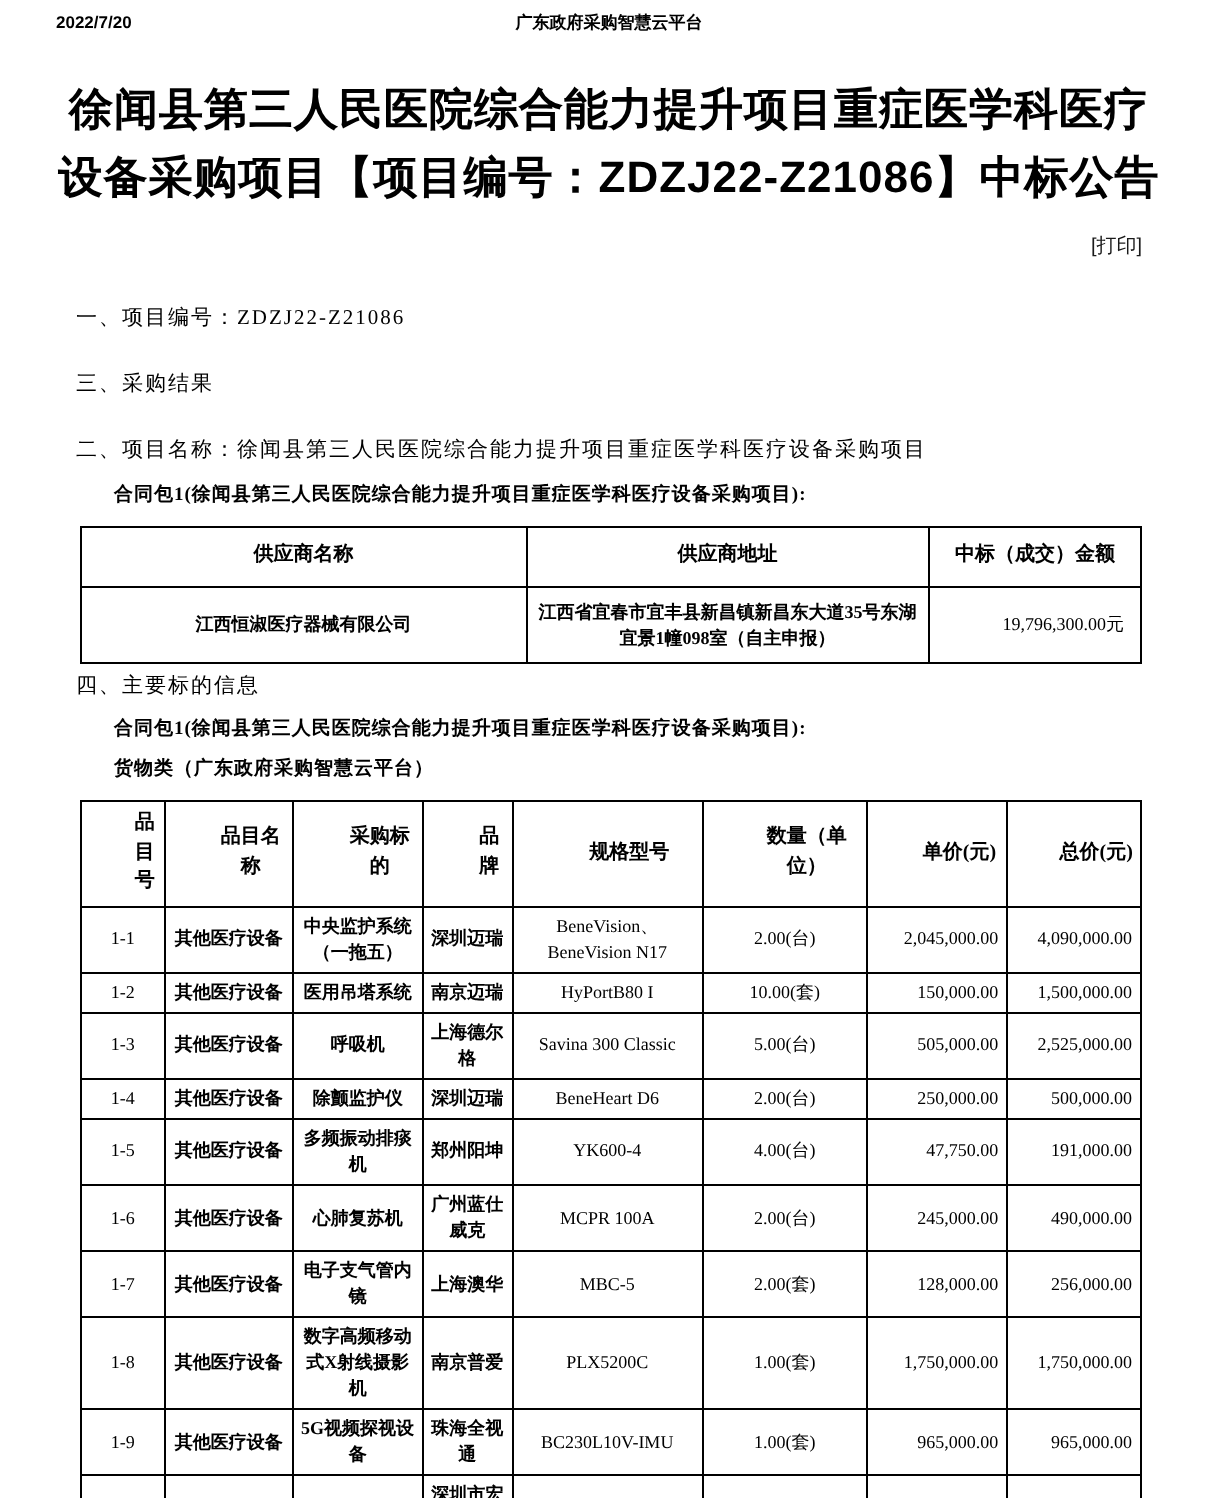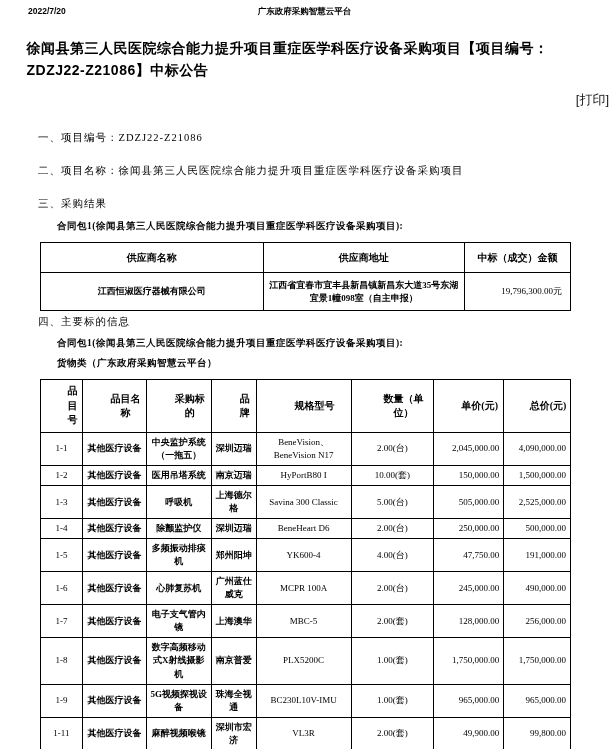--- a/index.html
+++ b/index.html
@@ -25,32 +25,33 @@
     justify-content: flex-end;
   }
   .print-header .date { width: 120px; }
   .print-header .platform { flex: 1; text-align: center; }
   .print-header .spacer { width: 120px; }
 
   
   .doc-title {
     margin: 20px auto 0 auto;
     width: 556px;
-    text-align: left;
+    text-align: center;
     font-family: "Liberation Sans", "DejaVu Sans", sans-serif;
-    font-size: 14px;
+    font-size: 22px;
     font-weight: bold;
     line-height: 1.55;
     letter-spacing: 0.5px;
   }
 
   .print-link-row {
     text-align: right;
+    padding-right: 38px;
     margin-top: 10px;
-    font-size: 13px;
+    font-size: 10px;
     font-family: "Liberation Sans", "DejaVu Sans", sans-serif;
   }
   .print-link { color: #1a1a1a; text-decoration: none; cursor: pointer; }
 
   
   .section-line {
     margin-left: 38px;
     margin-right: 30px;
     font-size: 10.5px;
     letter-spacing: 1px;
@@ -115,22 +116,22 @@
     <span class="spacer"></span>
   </div>
 
   <h1 class="doc-title">徐闻县第三人民医院综合能力提升项目重症医学科医疗设备采购项目【项目编号：ZDZJ22-Z21086】中标公告</h1>
 
   <div class="print-link-row">
     <span class="print-link">[打印]</span>
   </div>
 
   <div class="section-line s1">一、项目编号：ZDZJ22-Z21086</div>
+  <div class="section-line s3">三、采购结果</div>
   <div class="section-line s2">二、项目名称：徐闻县第三人民医院综合能力提升项目重症医学科医疗设备采购项目</div>
-  <div class="section-line s3">三、采购结果</div>
   <div class="sub-line sub1">合同包1(徐闻县第三人民医院综合能力提升项目重症医学科医疗设备采购项目):</div>
 
   <table class="result-table">
     <colgroup>
       <col style="width:42%">
       <col style="width:38%">
       <col style="width:20%">
     </colgroup>
     <thead>
         <tr>

